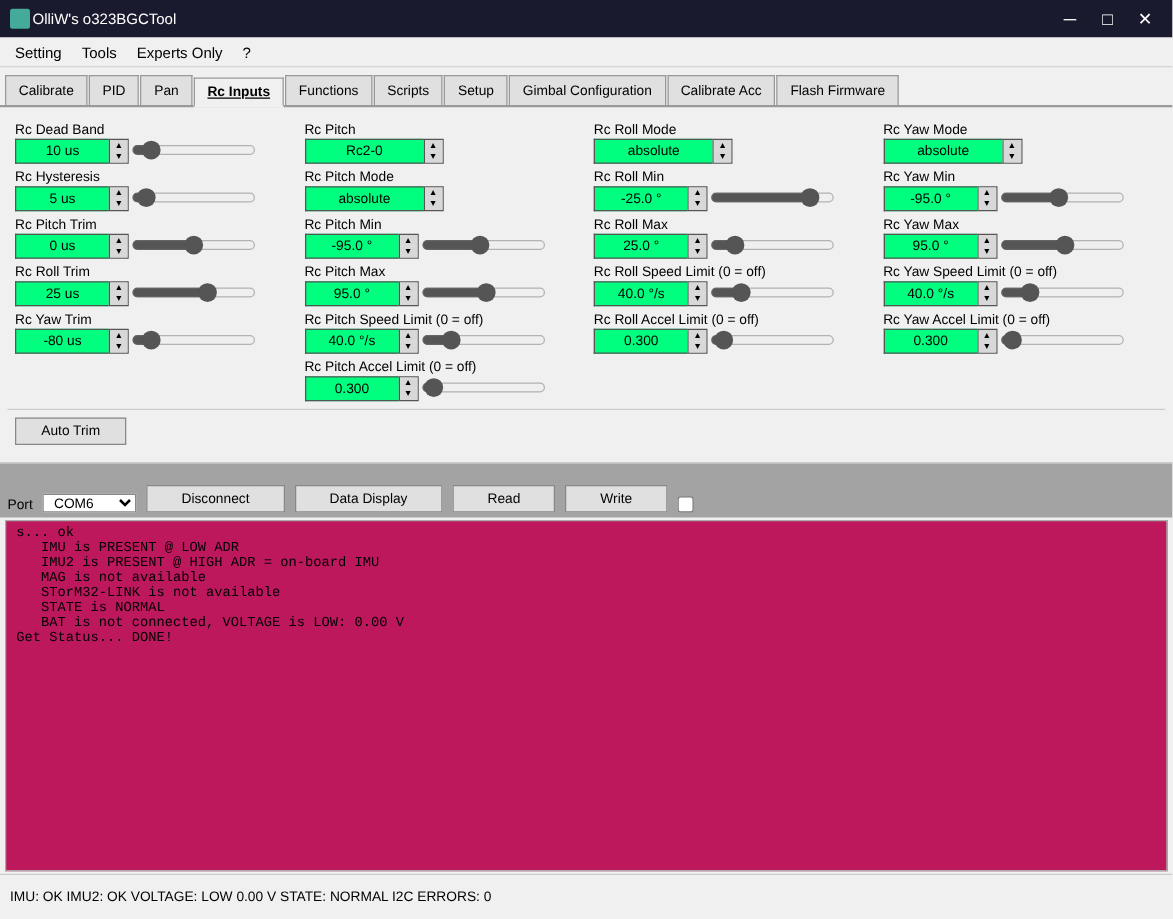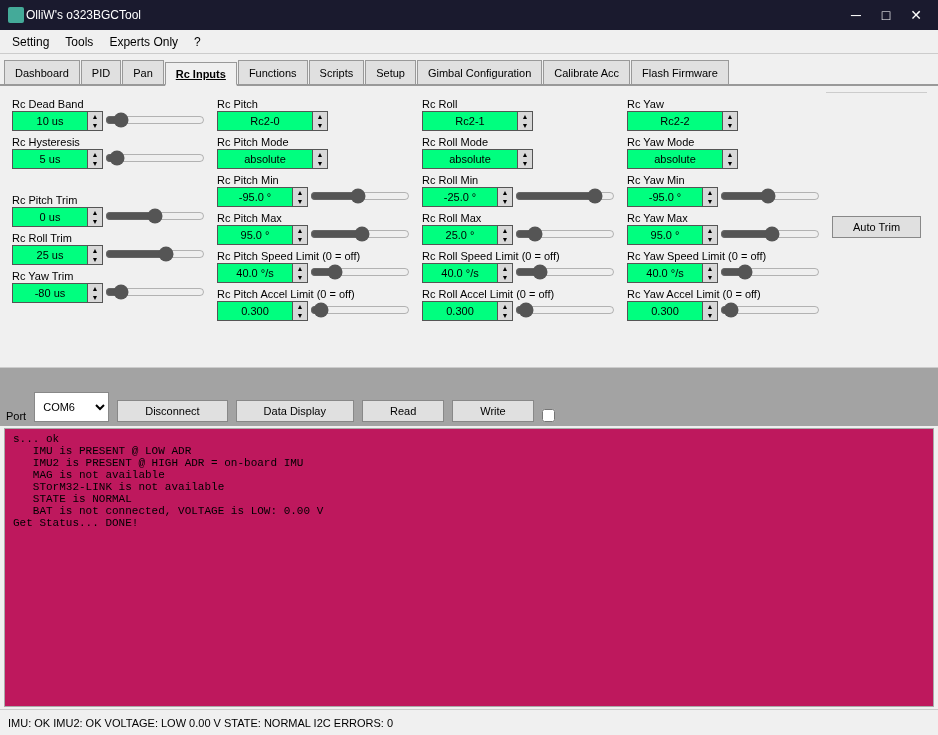--- a/index.html
+++ b/index.html
@@ -102,21 +102,21 @@
       z-index: 1;
       margin-bottom: -2px;
       text-decoration: underline;
     }
 
     
     #main-content {
       background: #f0f0f0;
       flex: 1;
       display: flex;
-      flex-direction: row;
+      flex-direction: column;
       padding: 6px;
       overflow: hidden;
     }
 
     input[type=range] {
       width: 110px;
       height: 16px;
       cursor: pointer;
       accent-color: #555;
     }
@@ -148,21 +148,21 @@
       padding: 4px 6px;
       background: #a3a3a3;
       border-top: 1px solid #ccc;
       flex-shrink: 0;
     }
 
     #port-label { font-size: 11px; }
 
     #port-select {
       font-size: 11px;
-      height: 30px;
+      height: 15px;
       border: 1px solid #888;
       background: white;
       padding: 0 4px;
       width: 75px;
       margin-top: 20px;
     }
 
     .port-btn {
       padding: 3px 27px;
       border: 1px solid #888;
@@ -193,21 +193,21 @@
       min-height: 120px;
     }
 
     
     #status-bar {
       background: #f0f0f0;
       border-top: 1px solid #ccc;
       padding: 2px 8px;
       font-size: 11px;
       flex-shrink: 0;
-      height: 26px;
+      height: 36px;
       display: flex;
       align-items: center;
     }
 
     
     #console-area::-webkit-scrollbar { width: 12px; }
     #console-area::-webkit-scrollbar-track { background: #e0e0e0; }
     #console-area::-webkit-scrollbar-thumb { background: #aaa; border: 1px solid #888; }
 
     
@@ -305,21 +305,21 @@
 </div>
 
 <div id="menu-bar">
   <span class="menu-item">Setting</span>
   <span class="menu-item">Tools</span>
   <span class="menu-item">Experts Only</span>
   <span class="menu-item">?</span>
 </div>
 
 <div id="tab-bar">
-  <div class="tab">Dashboard</div>
+  <div class="tab">Calibrate</div>
   <div class="tab">PID</div>
   <div class="tab">Pan</div>
   <div class="tab active">Rc Inputs</div>
   <div class="tab">Functions</div>
   <div class="tab">Scripts</div>
   <div class="tab">Setup</div>
   <div class="tab">Gimbal Configuration</div>
   <div class="tab">Calibrate Acc</div>
   <div class="tab">Flash Firmware</div>
 </div>
@@ -355,21 +355,21 @@
               <button>▲</button>
               <button>▼</button>
             </div>
           </div>
           <div class="mini-slider">
             <input type="range" min="0" max="100" value="5" style="">
           </div>
         </div>
       </div>
 
-      <div class="param-row" style="margin-top:20px;">
+      <div class="param-row" style="margin-top:0;">
         <span class="param-label">Rc Pitch Trim</span>
         <div class="param-control">
           <div class="input-with-spinner">
             <input type="text" class="green-input" value="0 us" style="">
             <div class="spinner-btns">
               <button>▲</button>
               <button>▼</button>
             </div>
           </div>
           <div class="mini-slider">
@@ -501,32 +501,20 @@
           <div class="mini-slider">
             <input type="range" min="0" max="10" value="0.3" step="0.01" style="">
           </div>
         </div>
       </div>
 
     </div>
 
     <div class="col-section">
 
-      <div class="param-row">
-        <span class="param-label">Rc Roll</span>
-        <div class="param-control">
-          <div class="input-with-spinner">
-            <input type="text" class="green-input" style="width: 95px;" value="Rc2-1">
-            <div class="spinner-btns">
-              <button>▲</button>
-              <button>▼</button>
-            </div>
-          </div>
-        </div>
-      </div>
 
       <div class="param-row">
         <span class="param-label">Rc Roll Mode</span>
         <div class="param-control">
           <div class="input-with-spinner">
             <input type="text" class="green-input" style="width: 95px;" value="absolute">
             <div class="spinner-btns">
               <button>▲</button>
               <button>▼</button>
             </div>
@@ -595,32 +583,20 @@
           <div class="mini-slider">
             <input type="range" min="0" max="10" value="0.3" step="0.01" style="">
           </div>
         </div>
       </div>
 
     </div>
 
     <div class="col-section">
 
-      <div class="param-row">
-        <span class="param-label">Rc Yaw</span>
-        <div class="param-control">
-          <div class="input-with-spinner">
-            <input type="text" class="green-input" style="width: 95px;" value="Rc2-2">
-            <div class="spinner-btns">
-              <button>▲</button>
-              <button>▼</button>
-            </div>
-          </div>
-        </div>
-      </div>
 
       <div class="param-row">
         <span class="param-label">Rc Yaw Mode</span>
         <div class="param-control">
           <div class="input-with-spinner">
             <input type="text" class="green-input" style="width: 95px;" value="absolute">
             <div class="spinner-btns">
               <button>▲</button>
               <button>▼</button>
             </div>

